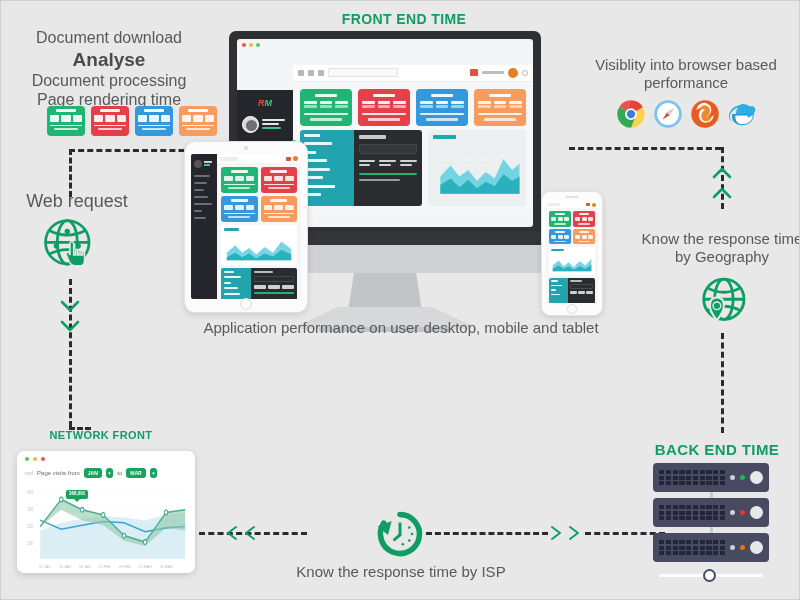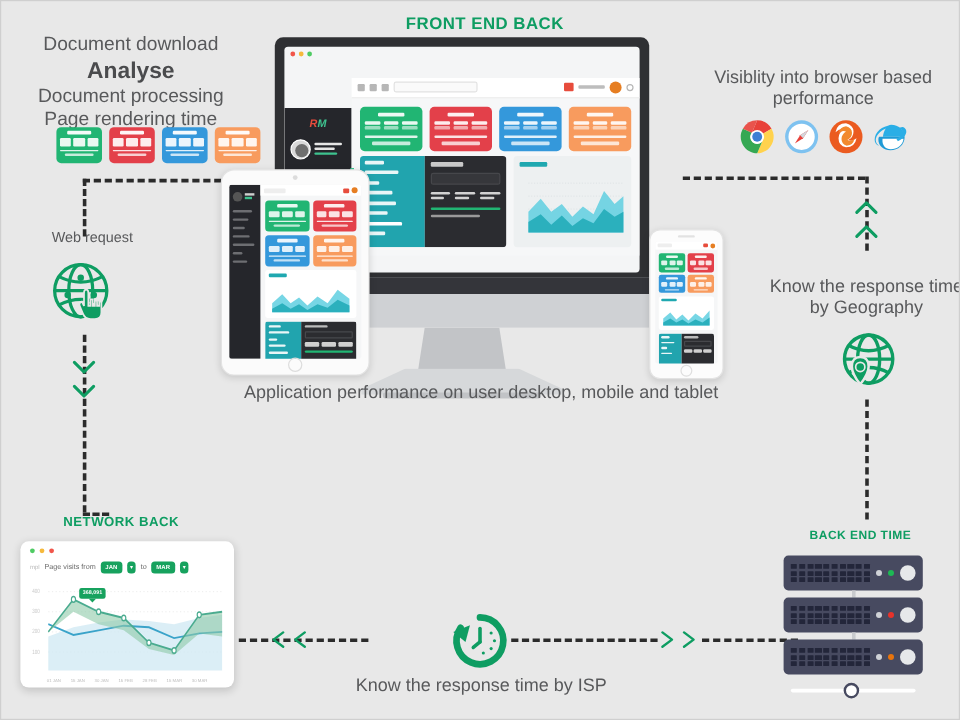--- a/index.html
+++ b/index.html
@@ -316,25 +316,25 @@
   .slider-knob {
     position: absolute; left: 50px; top: 1px; width: 13px; height: 13px;
     border-radius: 50%; background: #fff; border: 2.5px solid #474a60;
   }
 </style>
 </head>
 <body>
 
 <div id="canvas">
 
-  <div class="abs heading-green" style="left:318px; top:10px; width:170px; font-size:14px;">FRONT END BACK</div>
-
-  <div class="abs heading-green" style="left:20px; top:428px; width:160px; font-size:11px;">NETWORK BACK</div>
-
-  <div class="abs heading-green" style="left:648px; top:440px; width:136px; font-size:10px;">BACK END TIME</div>
+  <div class="abs heading-green" style="left:318px; top:10px; width:170px; font-size:14px;">FRONT END TIME</div>
+
+  <div class="abs heading-green" style="left:20px; top:428px; width:160px; font-size:11px;">NETWORK FRONT</div>
+
+  <div class="abs heading-green" style="left:648px; top:440px; width:136px; font-size:15px;">BACK END TIME</div>
 
   <div class="abs" style="left:4px; top:26px; width:208px;">
     <div class="label-gray" style="font-size:16px; margin-top:1px;">Document download</div>
     <div class="label-gray" style="font-size:19px; font-weight:bold; color:#4a4b4d;">Analyse</div>
     <div class="label-gray" style="font-size:16px;">Document processing</div>
     <div class="label-gray" style="font-size:16px;">Page rendering time</div>
   </div>
 
   <div class="abs mini-row" style="left:46px; top:105px;">
     <div class="mini c-green">
@@ -388,21 +388,21 @@
     <svg width="22" height="14" viewBox="0 0 22 14">
         <polyline points="3,3 11,11 19,3" fill="none" stroke="#0e9d62" stroke-width="2.6" stroke-linecap="round" stroke-linejoin="round"></polyline>
       </svg>
   </div>
   <div class="chev" style="left:58px; top:318px;">
     <svg width="22" height="14" viewBox="0 0 22 14">
         <polyline points="3,3 11,11 19,3" fill="none" stroke="#0e9d62" stroke-width="2.6" stroke-linecap="round" stroke-linejoin="round"></polyline>
       </svg>
   </div>
 
-  <div class="abs label-gray" style="left:6px; top:190px; width:140px; font-size:12px;">Web request</div>
+  <div class="abs label-gray" style="left:6px; top:190px; width:140px; font-size:18px;">Web request</div>
   <div class="abs" style="left:40px; top:215px;">
     <svg width="58" height="58" viewBox="0 0 64 64">
       <g fill="none" stroke="#0e9d62" stroke-width="3">
         <circle cx="29" cy="29" r="24"></circle>
         <ellipse cx="29" cy="29" rx="11" ry="24"></ellipse>
         <line x1="5" y1="29" x2="53" y2="29"></line>
         <path d="M9 16 Q29 26 49 16"></path>
         <path d="M9 42 Q29 32 49 42"></path>
       </g>
       <circle cx="29" cy="17" r="3" fill="#0e9d62"></circle>

